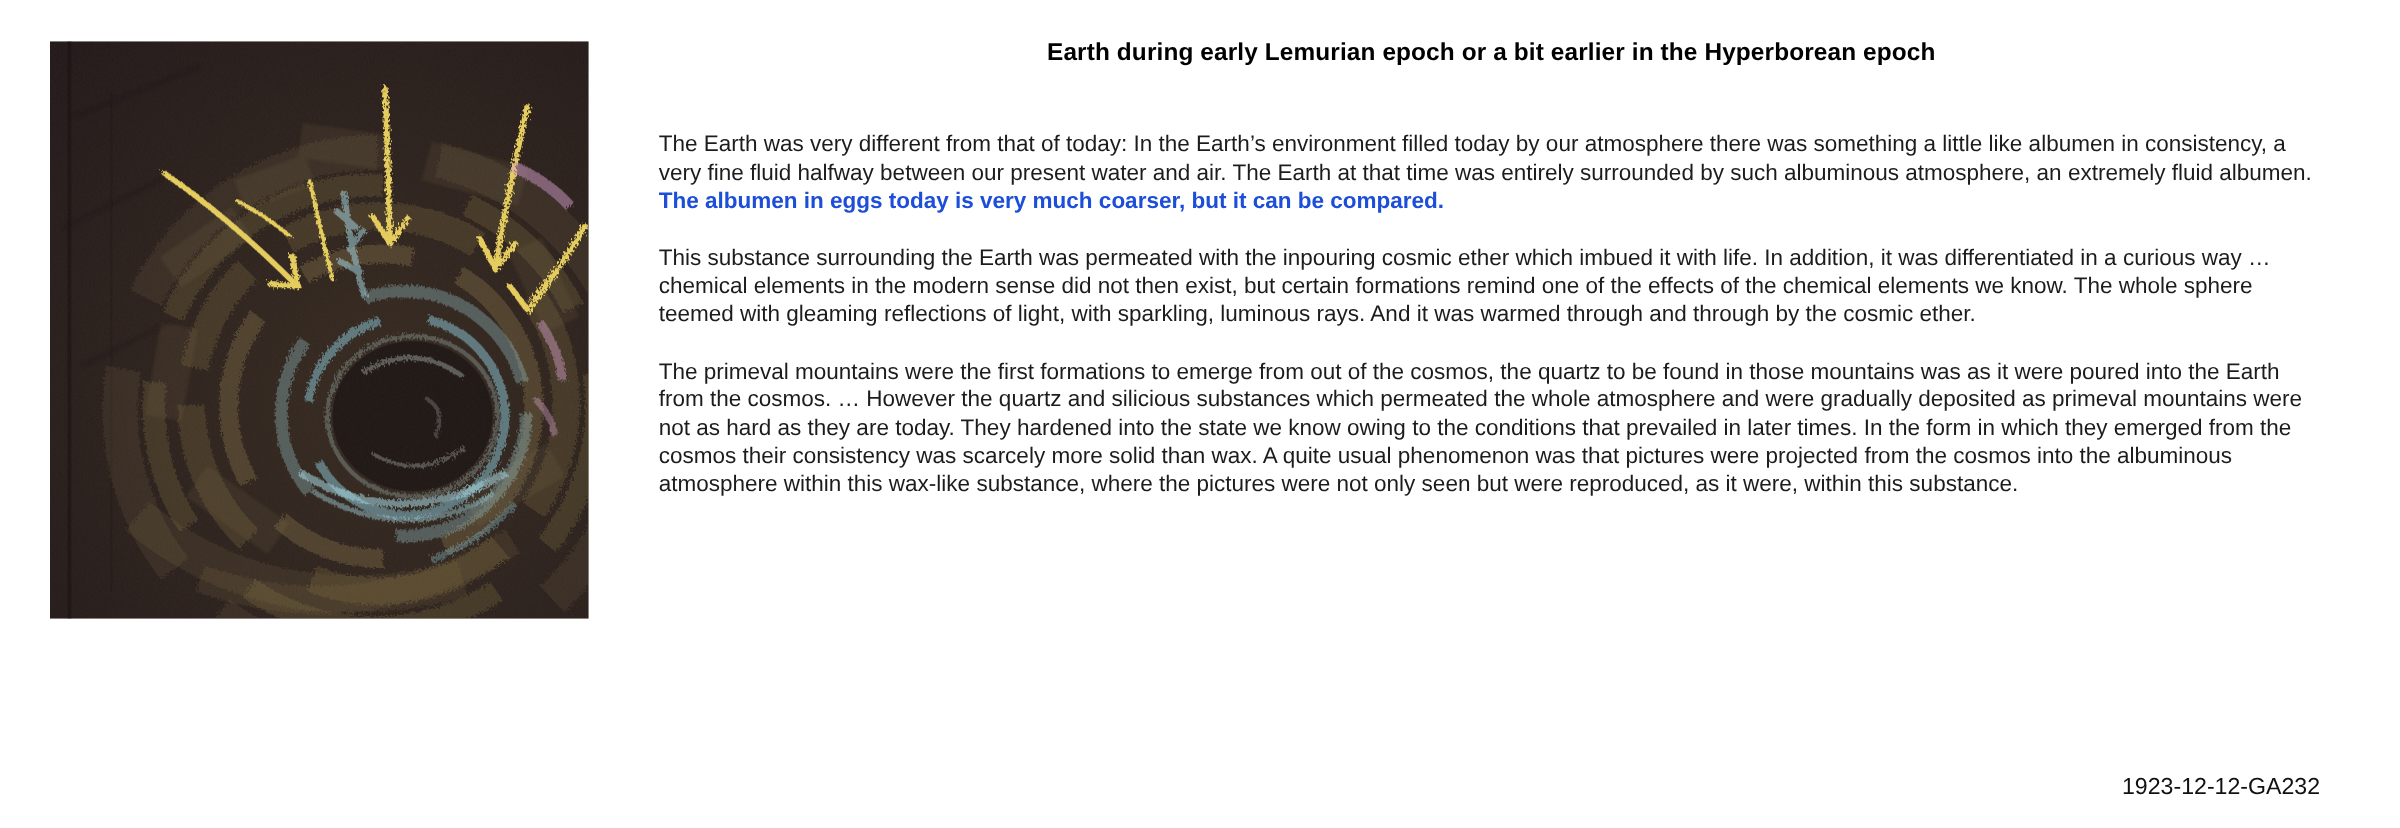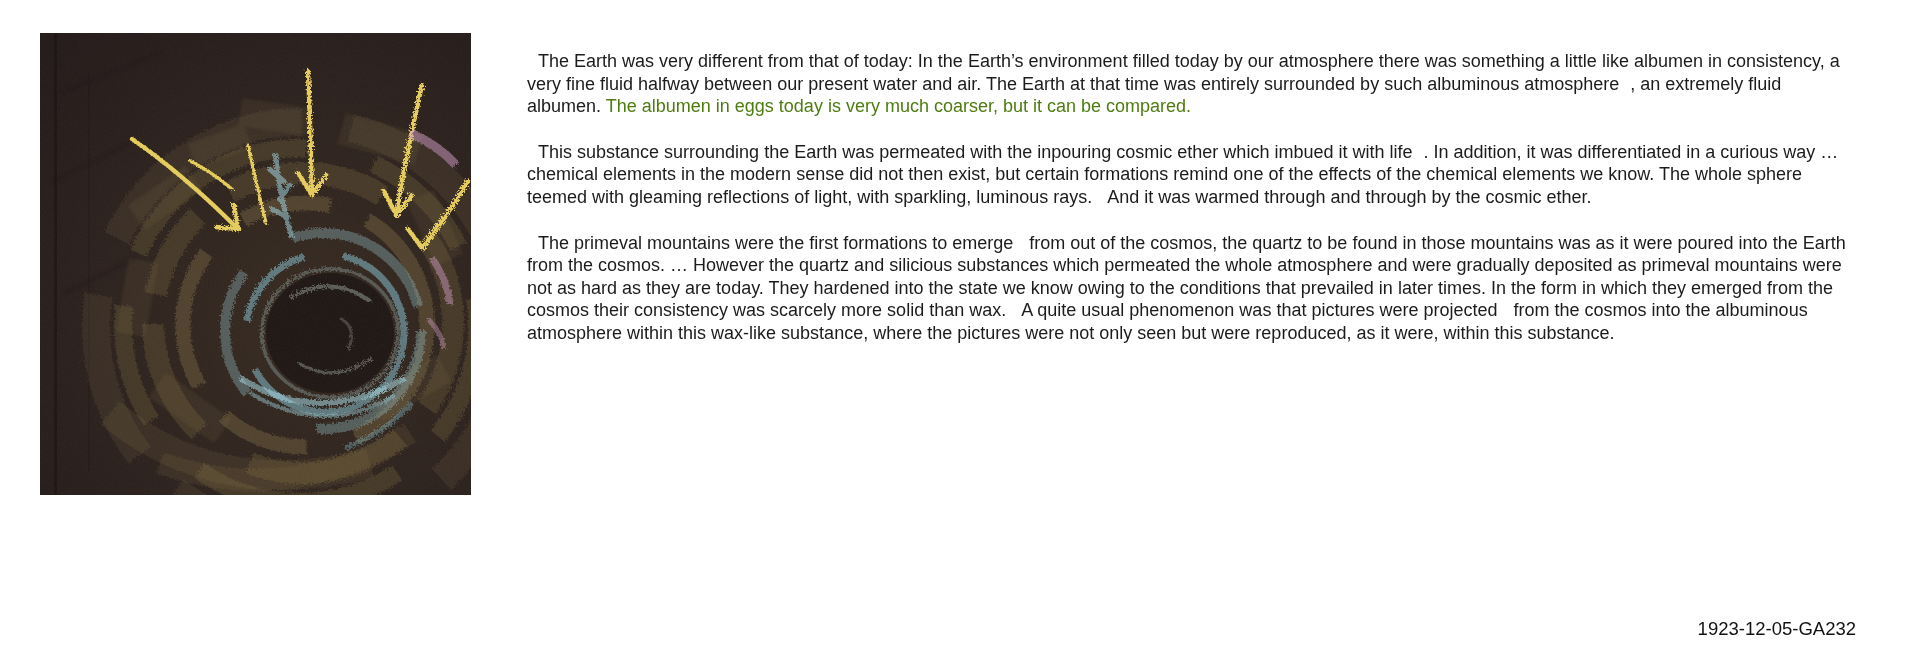--- a/index.html
+++ b/index.html
@@ -30,23 +30,23 @@
     color:#000000;
     letter-spacing:0.1px;
   }
   .paragraphs{margin-top:50px;}
   .paragraphs p{
     margin:0 0 23px 0;
     font-size:18px;
     line-height:22.6px;
     color:#1c1c1c;
   }
-  .run-normal{font-weight:normal;margin-left:11px;}
+  .run-normal{font-weight:normal;}
   .run-bold{font-weight:normal;}
-  .run-gray{color:#4d7c0f;font-weight:normal;}
+  .run-gray{color:#1d4ed8;font-weight:bold;}
   .caption{
     position:absolute;
     top:618px;right:64px;
     font-size:18.5px;
     color:#111111;
   }
 </style>
 </head>
 <body>
 
@@ -133,22 +133,23 @@
         <path d="M370,100 Q398,112 416,132" stroke-width="9" opacity="0.5"></path>
         <path d="M392,225 Q408,248 410,272" stroke-width="7" opacity="0.45"></path>
         <path d="M388,286 Q402,300 404,316" stroke-width="5" opacity="0.4"></path>
       </g>
 
       <rect x="0" y="0" width="431" height="462" filter="url(#grain)" opacity="0.55"></rect>
     </svg>
   </div>
 
   <div class="content">
+    <h1 class="title">Earth during early Lemurian epoch or a bit earlier in the Hyperborean epoch</h1>
     <div class="paragraphs">
         <p><span class="run-normal">The Earth was very different from that of today: In the Earth’s environment filled today by our atmosphere there was something a little like albumen in consistency, a very fine fluid halfway between our present water and air. The Earth at that time was entirely surrounded by such </span><span class="run-bold">albuminous atmosphere</span><span class="run-normal">, an extremely fluid albumen. </span><span class="run-gray">The albumen in eggs today is very much coarser, but it can be compared.</span></p>
         <p><span class="run-normal">This substance surrounding the Earth was </span><span class="run-bold">permeated with the inpouring cosmic ether which imbued it with life</span><span class="run-normal">. In addition, it was differentiated in a curious way … chemical elements in the modern sense did not then exist, but certain formations remind one of the effects of the chemical elements we know. The whole sphere teemed with </span><span class="run-bold">gleaming reflections of light, with sparkling, luminous rays.</span><span class="run-normal"> And it was warmed through and through by the cosmic ether.</span></p>
         <p><span class="run-normal">The </span><span class="run-bold">primeval mountains were the first formations to emerge</span><span class="run-normal"> from out of the cosmos, the quartz to be found in those mountains was as it were poured into the Earth from the cosmos. … However the quartz and silicious substances which permeated the whole atmosphere and were gradually deposited as primeval mountains were not as hard as they are today. They hardened into the state we know owing to the conditions that prevailed in later times. In the form in which they emerged from the cosmos their consistency was </span><span class="run-bold">scarcely more solid than wax.</span><span class="run-normal"> A quite usual phenomenon was that </span><span class="run-bold">pictures were projected</span><span class="run-normal"> from the cosmos into the albuminous atmosphere within this wax-like substance, where the pictures were not only seen but were reproduced, as it were, within this substance.</span></p>
       </div>
   </div>
 
-  <div class="caption">1923-12-05-GA232</div>
+  <div class="caption">1923-12-12-GA232</div>
 
 </div>
 
 </body></html>

